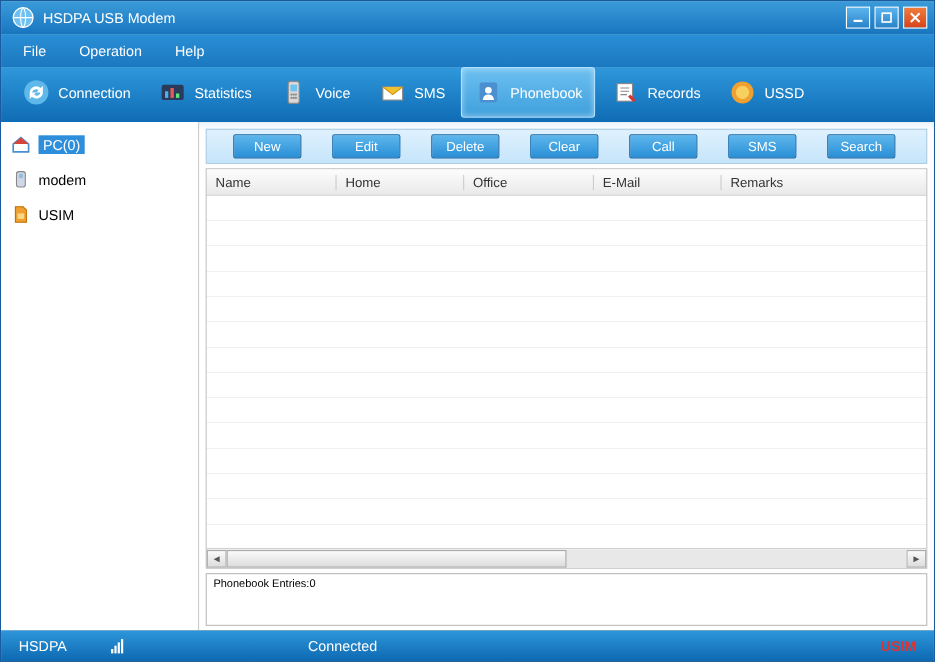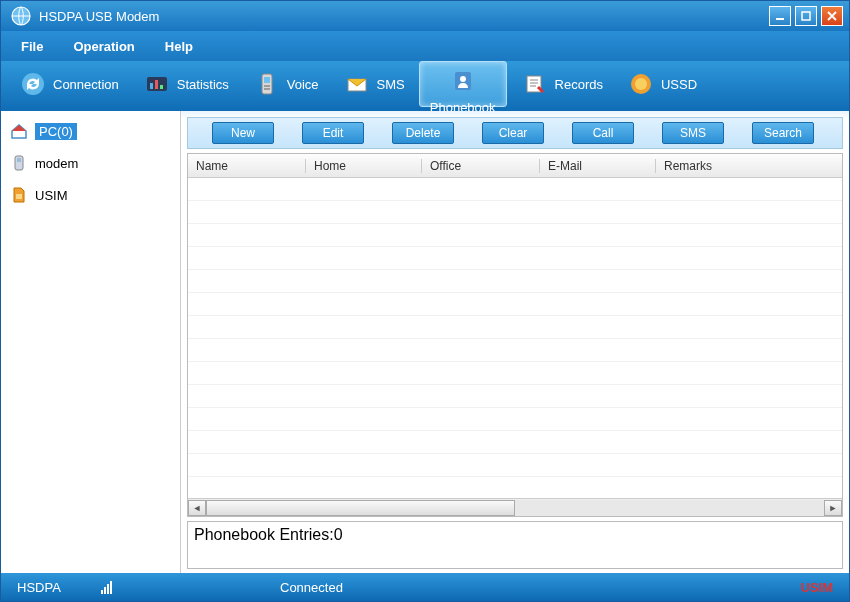--- a/index.html
+++ b/index.html
@@ -4,43 +4,43 @@
 <style>
 * { margin: 0; padding: 0; box-sizing: border-box; font-family: Tahoma, Arial, sans-serif; }
 body { background: #fff; }
 .window { width: 850px; height: 602px; border: 1px solid #1a5a9e; display: flex; flex-direction: column; background: #fdba74; }
 .titlebar { height: 30px; background: linear-gradient(to bottom, #3a9bd9, #1876c0); display: flex; align-items: center; padding: 0 6px 0 10px; color: #fff; }
 .titlebar .globe-icon { width: 20px; height: 20px; margin-right: 8px; display:flex; align-items:center; justify-content:center;}
 .titlebar .title { font-size: 13px; flex: 1; }
 .winbtns { display: flex; gap: 4px; }
 .winbtn { width: 22px; height: 20px; border: 1px solid #fff; background: linear-gradient(to bottom,#5db5ee,#2a83c8); display:flex; align-items:center; justify-content:center; color:#fff; cursor:pointer; font-weight:bold; font-size:11px;}
 .winbtn.close { background: linear-gradient(to bottom,#f07d3a,#d8431a); }
-.menubar { height: 30px; background: linear-gradient(to bottom,#2a8fd6,#1a78c0); display:flex; align-items:center; padding: 0 20px; gap: 30px; color:#fff; font-size:13px;font-weight:bold;}
+.menubar { height: 30px; background: linear-gradient(to bottom,#2a8fd6,#1a78c0); display:flex; align-items:center; padding: 0 20px; gap: 30px; color:#fff; font-size:13px;}
 .menuitem { cursor:pointer; }
 .toolbar { height: 50px; background: linear-gradient(to bottom,#2f98db,#0f6cb5); display:flex; align-items:flex-start; padding: 0 6px; }
 .toolbtn { display:flex; align-items:center; gap:6px; color:#fff; font-size:13px; padding: 6px 10px; cursor:pointer; height: 46px; margin: 0 2px; border-radius:3px;}
-.toolbtn.active { background: linear-gradient(to bottom, #6cc0f0, #3f9fdc); border: 1px solid #b0e0ff; box-shadow: inset 0 0 6px rgba(255,255,255,0.5); flex-direction: column;}
+.toolbtn.active { background: linear-gradient(to bottom, #6cc0f0, #3f9fdc); border: 1px solid #b0e0ff; box-shadow: inset 0 0 6px rgba(255,255,255,0.5);}
 .toolicon { width:28px; height:28px; display:flex; align-items:center; justify-content:center;}
 .content { flex:1; display:flex; background: linear-gradient(to bottom, #e8f4fe 0%, #fff 8px); min-height: 0; }
 .sidebar { width: 180px; background: #fff; border-right: 1px solid #ccc; padding-top: 6px; }
 .side-item { display:flex; align-items:center; gap: 6px; padding: 4px 8px; font-size: 13px; cursor:pointer; margin-bottom: 4px;}
 .side-item .sicon { width: 20px; height: 20px; display:flex; align-items:center; justify-content:center;}
 .side-item.selected .sidelabel { background:#2d8fdb; color:#fff; padding: 1px 4px; }
 .main { flex:1; display:flex; flex-direction:column; padding: 6px 6px 0 6px; min-height:0;}
 .actionbar { height: 32px; background: linear-gradient(to bottom,#dff1fe,#c6e5fb); border:1px solid #a6c9e2; display:flex; align-items:center; gap: 14px; padding: 0 10px; margin-bottom: 4px;}
 .actbtn { height: 22px; min-width: 62px; background: linear-gradient(to bottom,#5eb7ec,#2a8fd6); border:1px solid #1a6aa8; color:#fff; font-size:12px; display:flex; align-items:center; justify-content:center; cursor:pointer; border-radius:2px;margin-left:14px;}
 .table-wrap { flex:1; border:1px solid #bbb; background:#fff; display:flex; flex-direction:column; min-height:0;}
 .thead { height: 24px; background: linear-gradient(to bottom,#fdfdfd,#e9e9e9); display:flex; border-bottom:1px solid #ccc;align-items:center;}
 .th { border-right:1px solid #ccc; font-size:12px; display:flex; align-items:center; padding: 0 8px; color:#333;}
 .tbody { flex:1; background: repeating-linear-gradient(to bottom, #fff, #fff 22px, #f0f0f0 22px, #f0f0f0 23px); position:relative; min-height:0;}
 .hscroll { height:18px; background:#eee; border-top:1px solid #ccc; display:flex; align-items:center;}
 .harrow { width:18px; height:16px; background: linear-gradient(to bottom,#fafafa,#ddd); border:1px solid #aaa; display:flex; align-items:center; justify-content:center; font-size:9px; color:#555; cursor:pointer;}
 .htrack { flex:1; background:#e8e8e8; height:16px; position:relative;}
 .hthumb { position:absolute; left:0; top:0; width:50%; height:100%; background: linear-gradient(to bottom,#fafafa,#ddd); border:1px solid #aaa;}
-.statusbox { height: 48px; border:1px solid #bbb; margin-top:4px; margin-bottom:4px; background:#fff; font-size:16px; padding: 4px 6px;}
+.statusbox { height: 48px; border:1px solid #bbb; margin-top:4px; margin-bottom:4px; background:#fff; font-size:10px; padding: 4px 6px;}
 .footer { height: 28px; background: linear-gradient(to bottom,#2e96da,#0d69b2); display:flex; align-items:center; color:#fff; font-size:13px; padding: 0 16px;}
 .footer .spacer { flex:1; }
 .usim-status { color:#d33; font-weight:bold; }
 .signal-icon { margin-left: 40px; display:flex; align-items:flex-end; gap:1px; height:14px;}
 .signal-icon span { width:2px; background:#fff; }
 </style>
 </head>
 <body>
 
 <div class="window">

